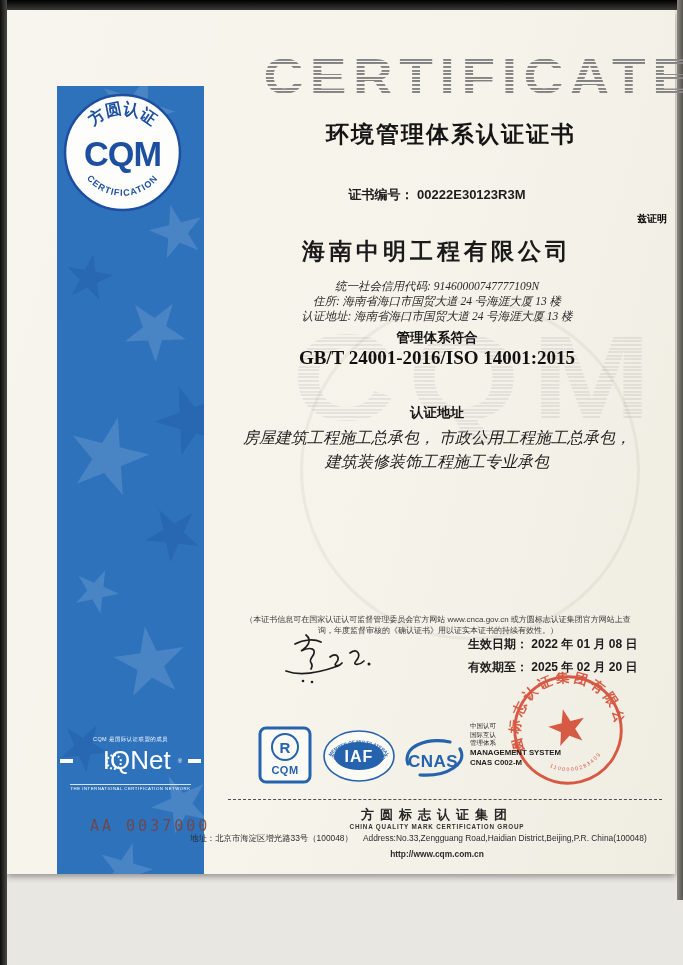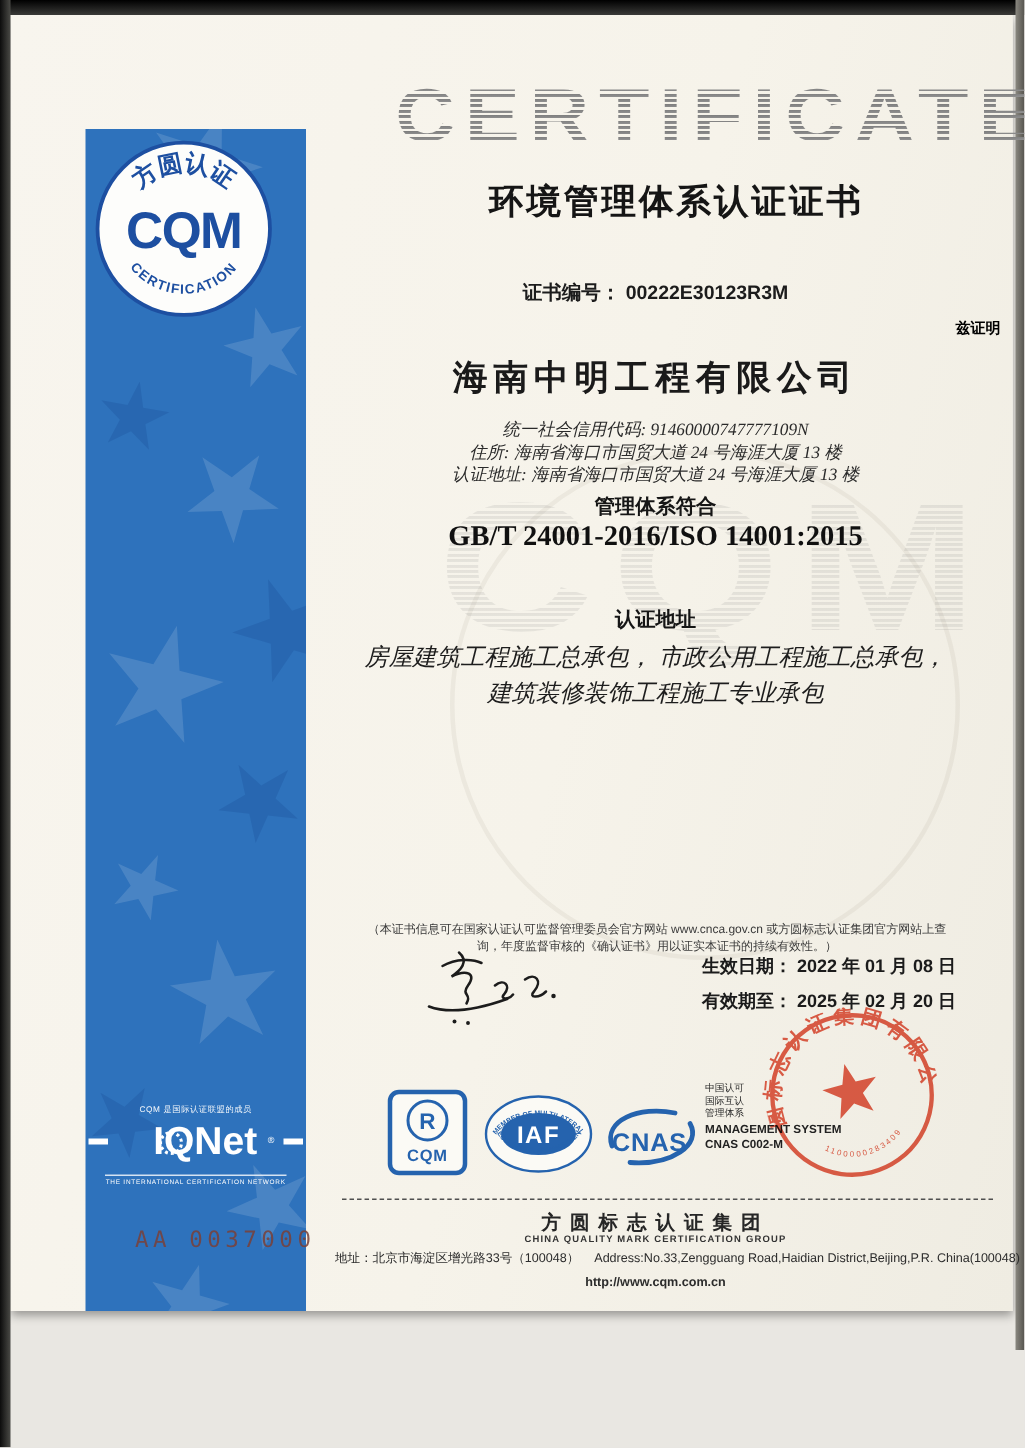--- a/index.html
+++ b/index.html
@@ -25,21 +25,21 @@
   .star.l { background:rgba(255,255,255,0.13); }
   .star.d { background:rgba(10,40,110,0.14); }
 
   .badge { position:absolute; left:62px; top:92px; width:121px; height:121px; }
 
   
   .iqnet { position:absolute; left:57px; top:736px; width:147px; text-align:center; color:#fff; }
   .iqnet-note { font-size:5.5px; letter-spacing:0.4px; margin-bottom:2px; opacity:0.95; }
   .iqnet-row { position:relative; display:flex; align-items:center; justify-content:center; gap:6px; }
   .iqnet-dash { width:13px; height:4px; background:#fff; }
-  .iqnet-name { font-size:26px; font-weight:bold; letter-spacing:0px;margin-left:24px; }
+  .iqnet-name { font-size:26px; font-weight:normal; letter-spacing:0px;margin-left:24px; }
   .iqnet-reg { font-size:6px; vertical-align:top; margin-left:1px; }
   .q-dots { position:absolute; left:49px; top:9px; width:16px; height:16px; border:2px dotted #fff; border-radius:50%; }
   .iqnet-tag { font-size:4.3px; letter-spacing:0.5px; margin-top:2px; border-top:1px solid rgba(255,255,255,0.8); display:inline-block; padding-top:1.5px; }
 
   .doc-serial { position:absolute; left:90px; top:817px; font-family:"DejaVu Sans Mono", monospace;
                 font-size:15px; letter-spacing:3px; color:#7a4038; opacity:0.85; }
 
   
   .striped { background-image:repeating-linear-gradient(180deg,#7f7f7f 0px,#8f8f8f 2px,rgba(255,255,255,0) 2px,rgba(255,255,255,0) 3.6px);
              -webkit-background-clip:text; background-clip:text; color:transparent; }
@@ -92,21 +92,21 @@
 
   .stamp { position:absolute; left:510px; top:672px; width:116px; height:116px;
            transform:rotate(-14deg); opacity:0.88; mix-blend-mode:multiply; }
 
   .sep-line { position:absolute; left:228px; top:799px; width:434px; border-top:1.5px dashed #4f4f4f; }
 
   .footer-cn { position:absolute; left:207px; top:806px; width:460px; text-align:center;
                font-size:13px; font-weight:bold; letter-spacing:6px; color:#262626; }
   .footer-en { position:absolute; left:207px; top:823px; width:460px; text-align:center;
                font-size:6.3px; font-weight:bold; letter-spacing:0.8px; color:#333; }
-  .footer-addr { position:absolute; left:190px; top:833px; width:490px; text-align:right;
+  .footer-addr { position:absolute; left:190px; top:833px; width:490px; text-align:left;
                  font-size:8.4px; color:#2c2c2c; }
   .footer-addr .gap { display:inline-block; width:10px; }
   .footer-url { position:absolute; left:207px; top:849px; width:460px; text-align:center;
                 font-size:8.4px; font-weight:bold; color:#2c2c2c; }
 </style>
 </head>
 <body>
 
 <div class="canvas">
 

